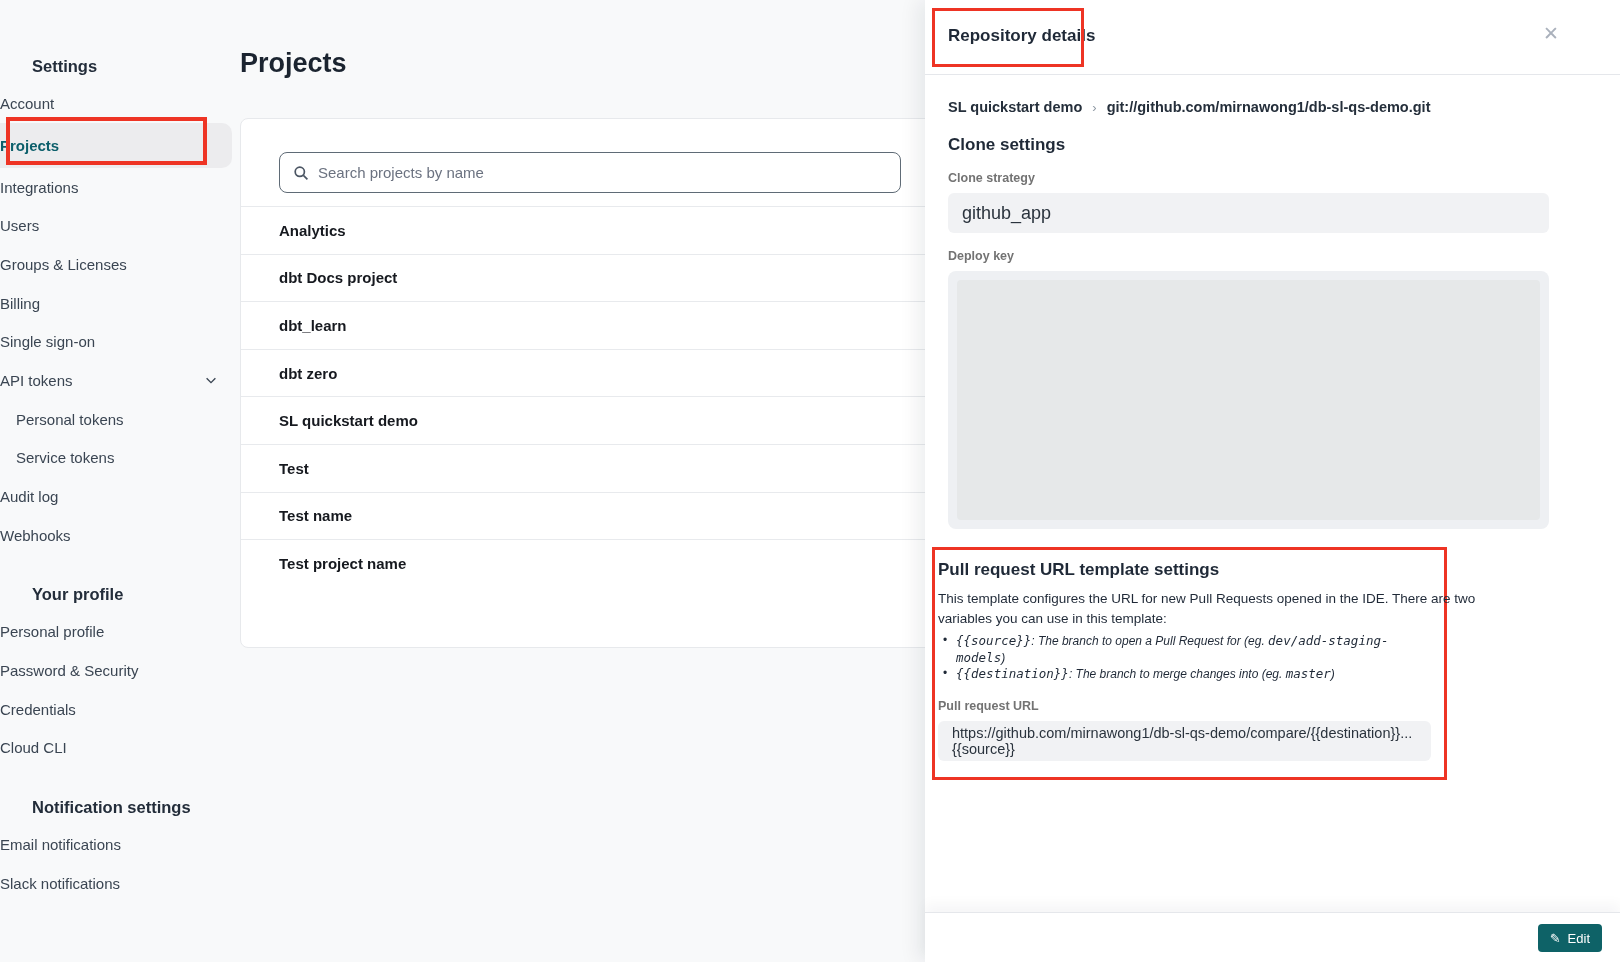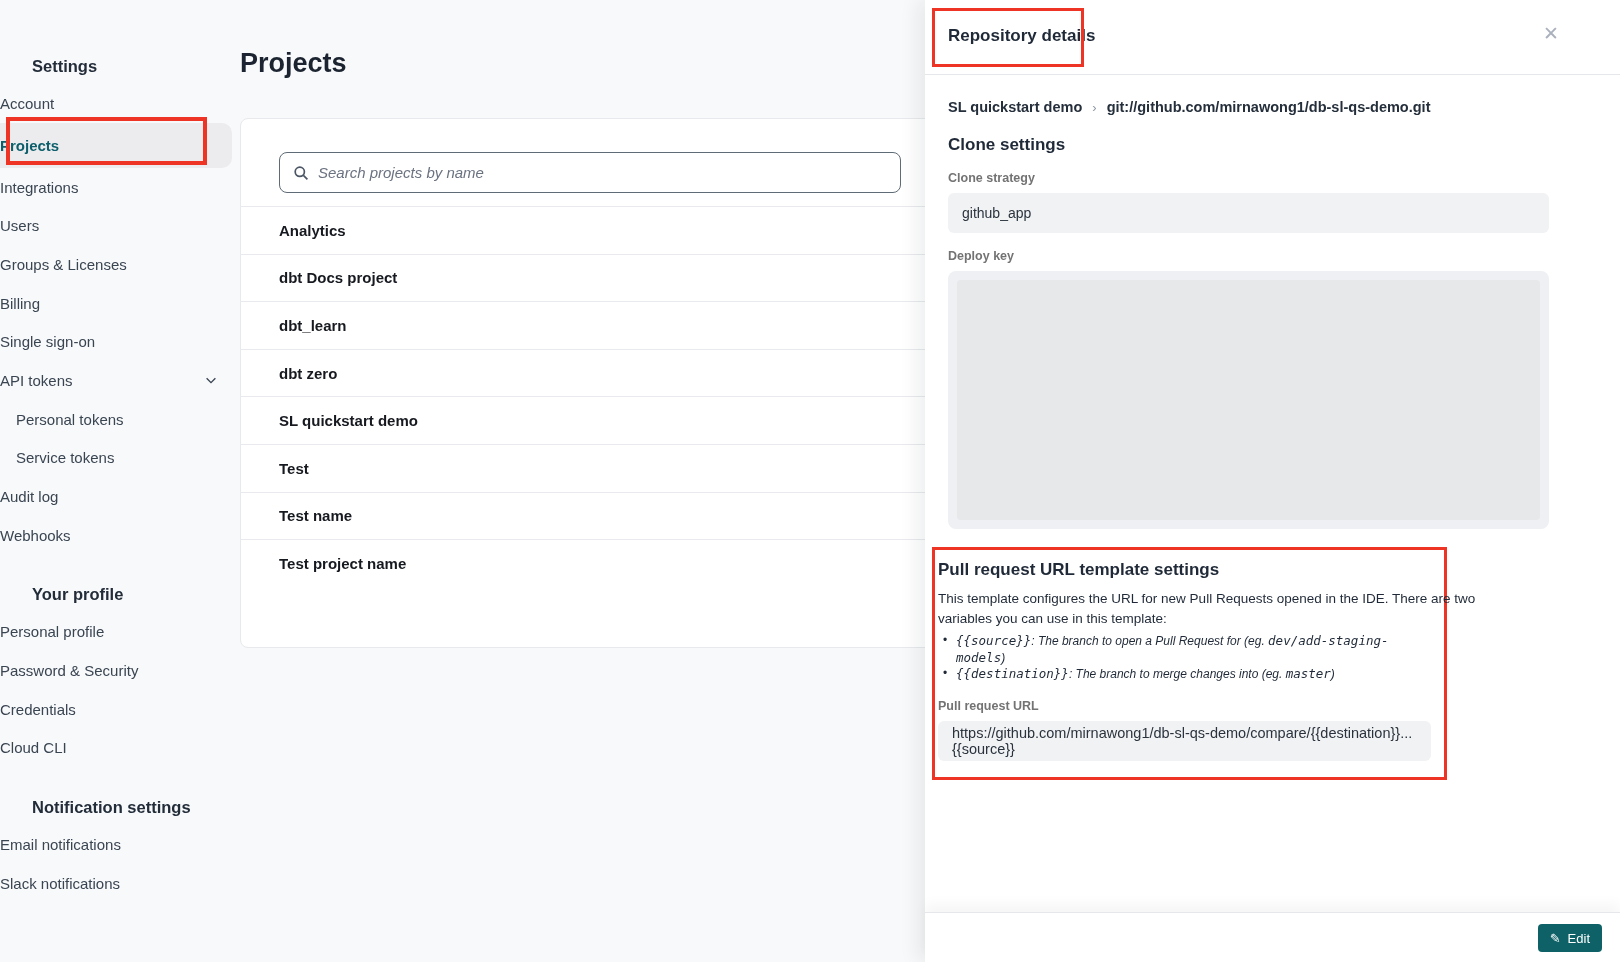--- a/index.html
+++ b/index.html
@@ -37,21 +37,21 @@
     background:#ffffff; border:1px solid #e7e9ec; border-radius:8px;
   }
   .search-wrap {
     position:absolute; left:38px; top:33px; width:622px; height:41px;
     border:1px solid #5f6b76; border-radius:8px; background:#fff;
     display:flex; align-items:center; padding-left:13px;
   }
   .search-wrap svg { width:16px; height:16px; stroke:#4b5563; fill:none; stroke-width:1.7; flex:0 0 auto; }
   .search-input {
     border:none; outline:none; flex:1; margin-left:9px; font-size:15px;
-    font-family:"Liberation Sans", sans-serif; color:#ec4899; background:transparent;font-style:italic;
+    font-family:"Liberation Sans", sans-serif; color:#ec4899; background:transparent;
   }
   .search-input::placeholder { color:#6b7280; }
   .rows { position:absolute; left:0; top:87px; width:100%; }
   .row {
     height:47.6px; display:flex; align-items:center; padding-left:38px;
     border-top:1px solid #e8eaed; font-size:15px; font-weight:700; color:#16191f;
     cursor:pointer;
   }
   
   .panel {
@@ -67,21 +67,21 @@
     font-size:19px; line-height:20px; text-align:center; color:#aab1bc; cursor:pointer;
   }
   .panel-body { padding:0 71px 0 23px; }
   .breadcrumb { margin-top:24px; display:flex; align-items:center; font-size:14.5px; }
   .crumb { font-weight:700; color:#252f3b; }
   .crumb-sep { margin:0 10px; color:#8e98a3; font-size:13px; }
   .sec-heading { margin-top:20px; font-size:17px; font-weight:700; color:#1f2937; }
   .field-label { margin-top:16px; font-size:12.5px; font-weight:700; color:#737373; }
   .field {
     margin-top:8px; height:40px; background:#f1f2f4; border-radius:6px;
-    display:flex; align-items:center; padding-left:14px; font-size:14px; color:#2a333d;
+    display:flex; align-items:center; padding-left:14px; font-size:18px; color:#2a333d;
   }
   .deploy-box {
     margin-top:8px; height:258px; background:#eef0f3; border-radius:8px; padding:9px 9px;
   }
   .deploy-inner { width:100%; height:100%; background:#e6e8e9; border-radius:4px; }
   
   .pr-box {
     margin-left:-16px; margin-top:18px; width:515px;
     border:3px solid #ee3424; padding:10px 13px 16px 3px;
   }

